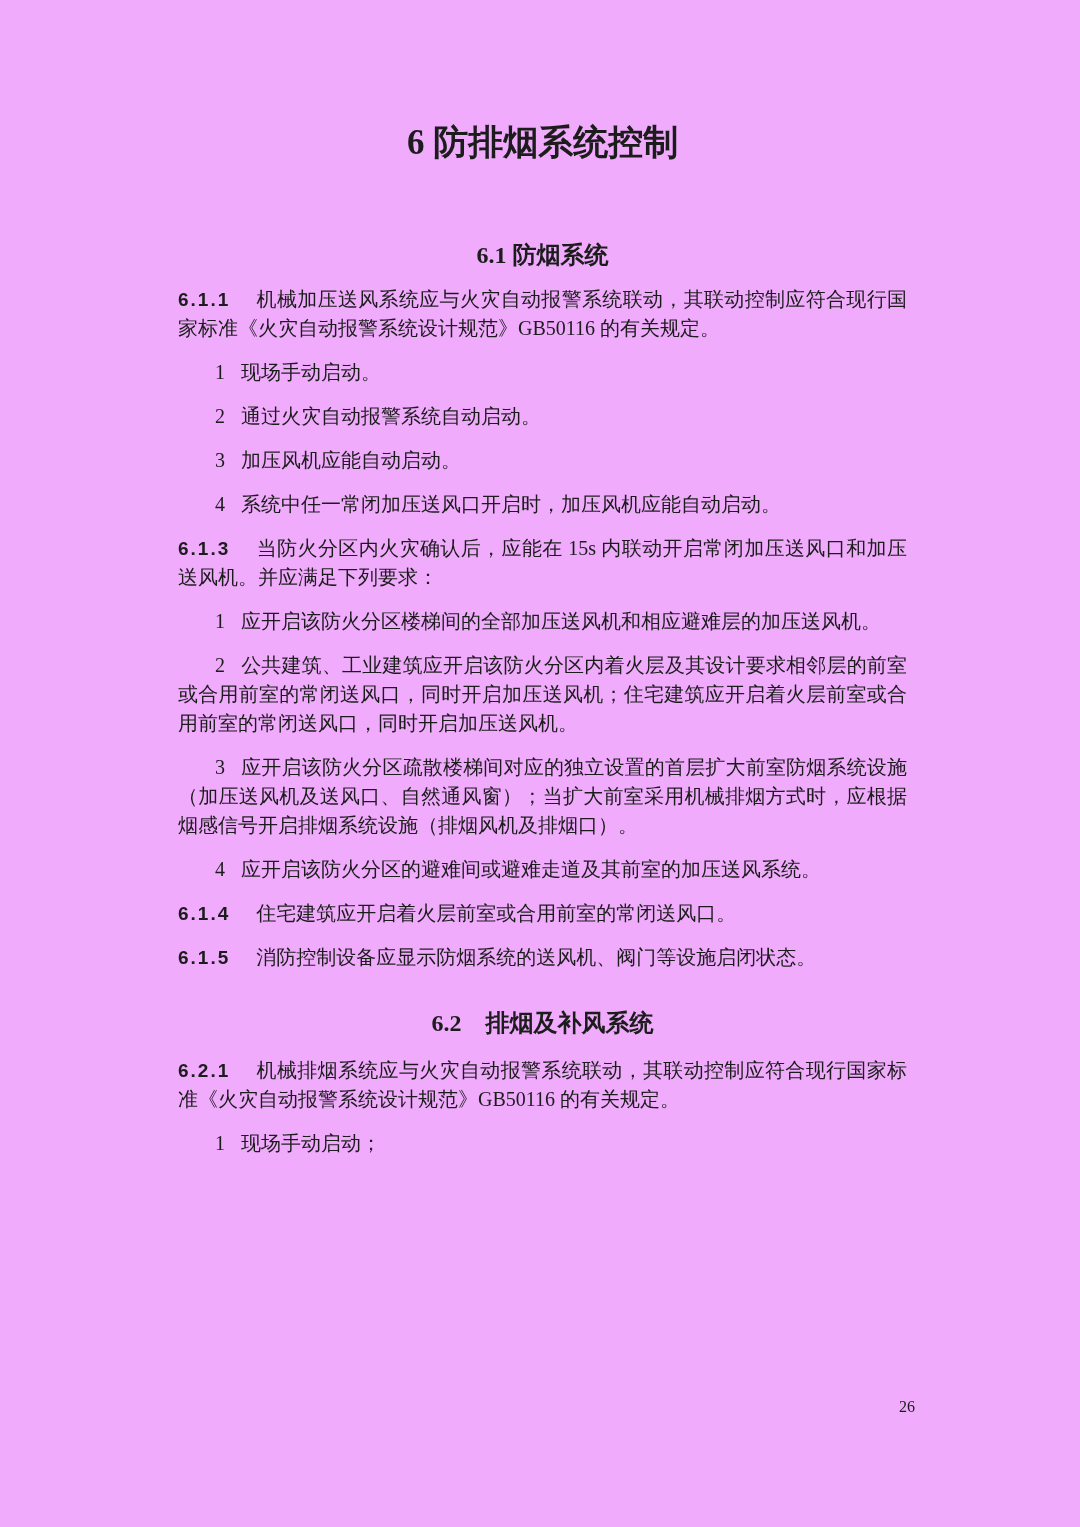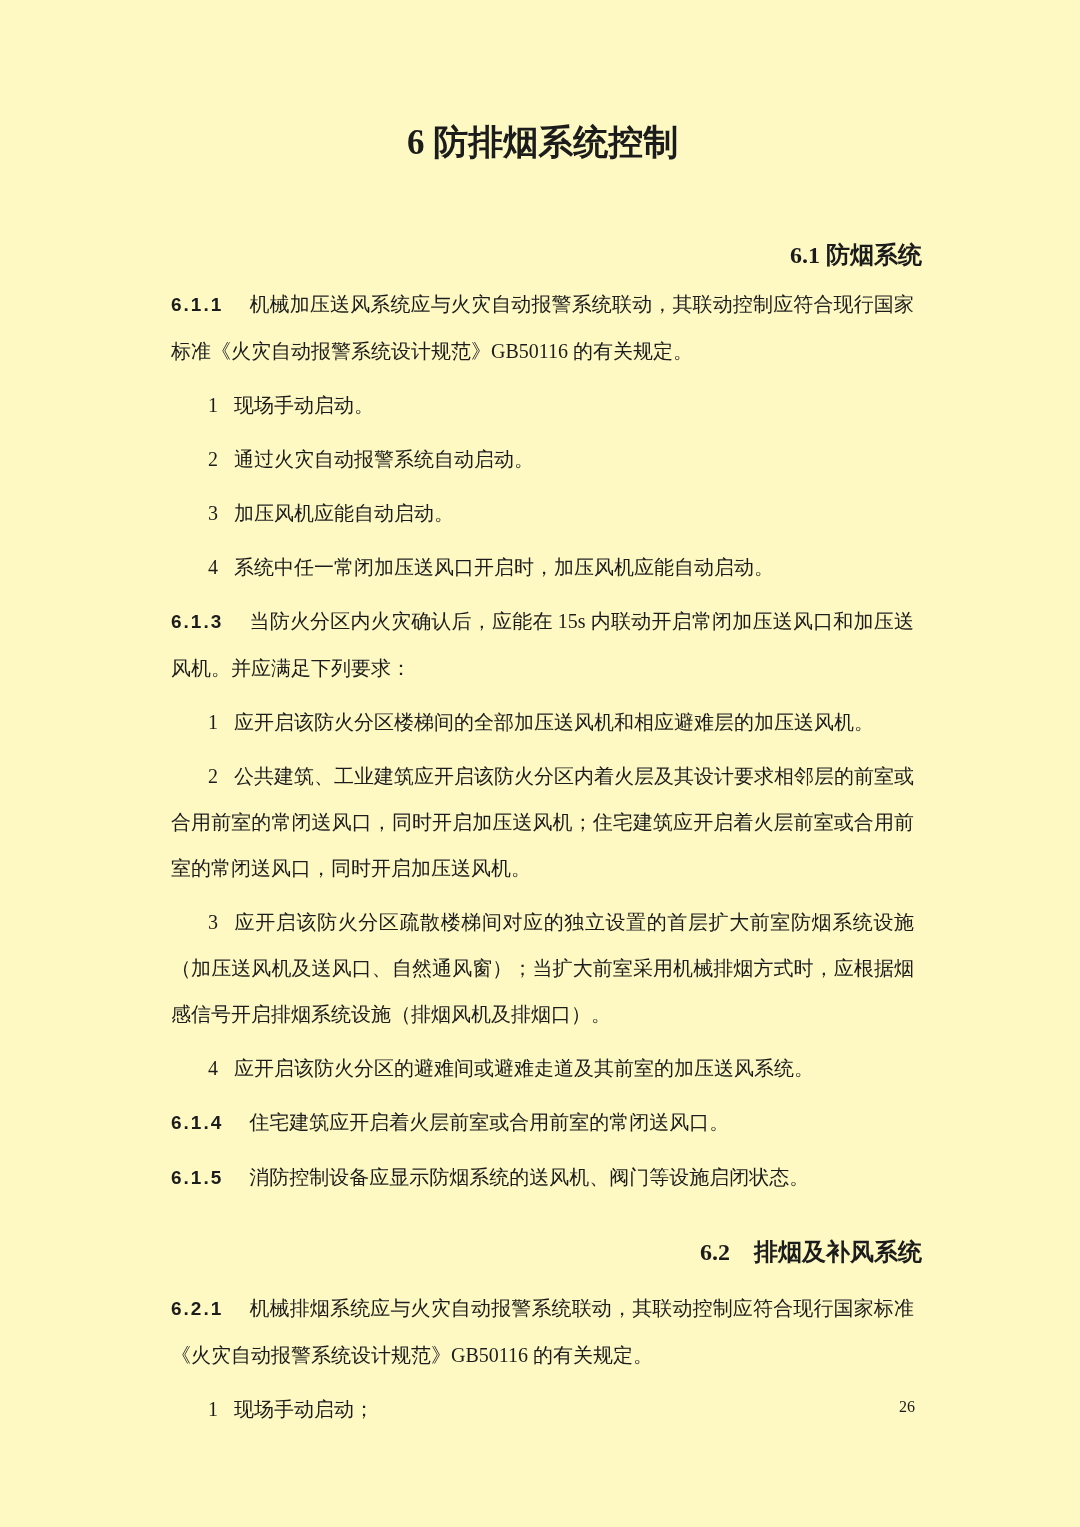--- a/index.html
+++ b/index.html
@@ -1,29 +1,29 @@
 <!DOCTYPE html>
 <html><head>
 <meta charset="utf-8">
 <style>
   html,body{margin:0;padding:0;background:#e8e8e8;}
   .page{
-    width:1080px;height:1527px;background:#fef9c3;box-sizing:border-box;
+    width:1080px;height:1527px;background:#f0abfc;box-sizing:border-box;
     padding:122px 158px 0 163px;position:relative;margin:0 auto;
     font-family:"Liberation Serif","DejaVu Serif",serif;color:#1c1c1c;
   }
   .chapter-title{
     margin:0;font-size:35px;line-height:42px;text-align:center;font-weight:700;
   }
   .section-heading{
-    font-size:24px;line-height:30px;text-align:right;font-weight:700;
+    font-size:24px;line-height:30px;text-align:center;font-weight:700;
   }
   .section-heading.s1{margin:76px 0 11px;}
   .section-heading.s2{margin:36px 0 18px;}
-  p.body-line{margin:8px;font-size:20px;line-height:46px;text-align:justify;}
+  p.body-line{margin:15px;font-size:20px;line-height:29px;text-align:justify;}
   p.item{text-indent:37px;}
   .cnum{
     font-family:"Liberation Sans","DejaVu Sans",sans-serif;font-weight:700;
     font-size:19px;letter-spacing:2px;margin-right:26px;
   }
   .inum{margin-right:16px;}
   .pageno{
     position:absolute;right:165px;top:1395px;font-size:16px;line-height:24px;
   }
 </style>

